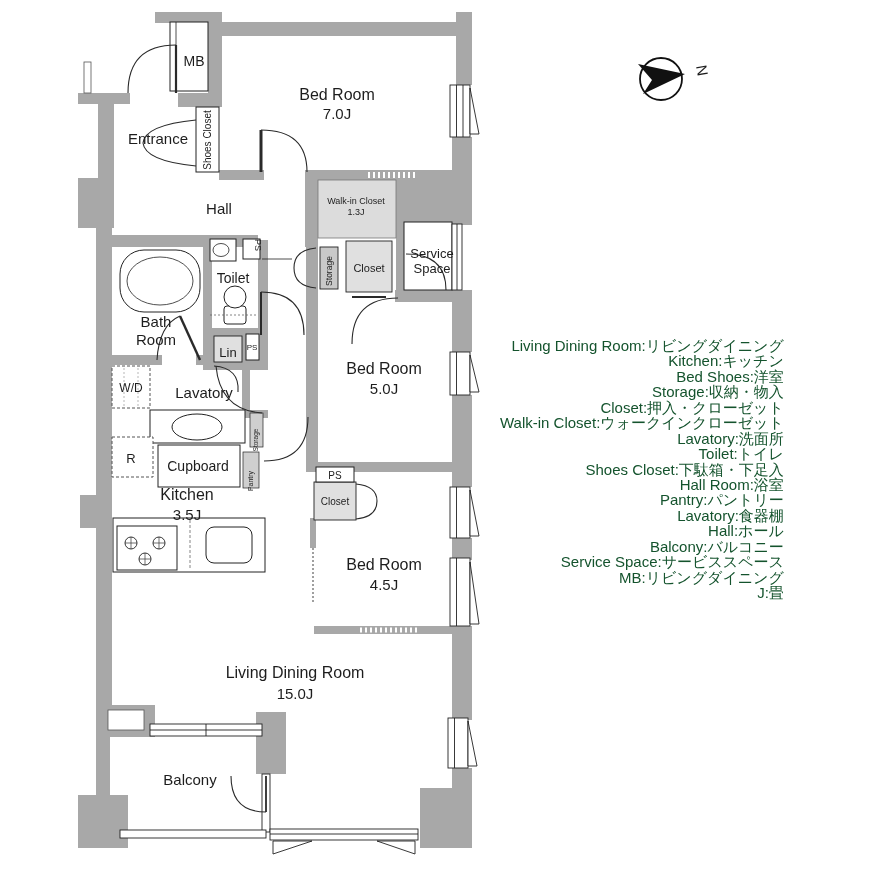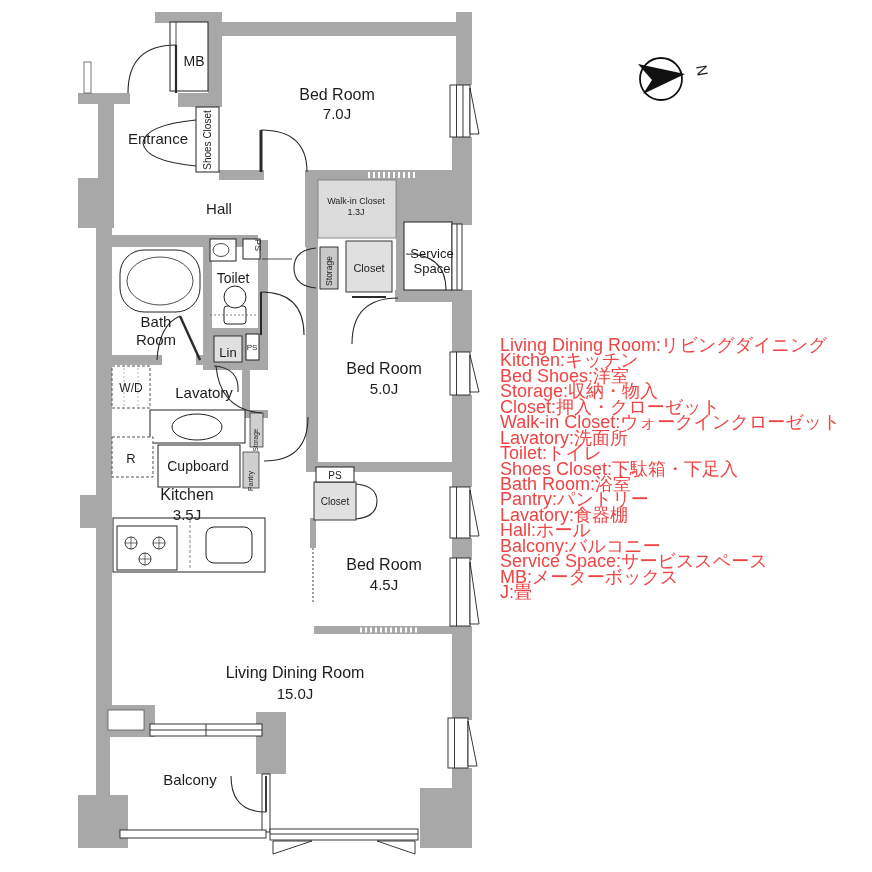--- a/index.html
+++ b/index.html
@@ -1,20 +1,20 @@
 <!DOCTYPE html>
 <html><head>
 <meta charset="utf-8">
 <style>
   html,body{margin:0;padding:0;background:#ffffff;}
   #stage{position:relative;width:872px;height:872px;background:#fff;overflow:hidden;
          font-family:"Liberation Sans",sans-serif;}
   #plan{position:absolute;left:0;top:0;}
-  #legend{position:absolute;left:500px;top:338px;font-size:18px;line-height:15.45px;
-          color:#ef4444;white-space:nowrap;}
+  #legend{position:absolute;left:500px;top:338px;font-size:15px;line-height:15.45px;
+          color:#14532d;white-space:nowrap;text-align:right;}
   #legend div{height:15.45px;}
   svg text{fill:#1d1d1d;font-family:"Liberation Sans",sans-serif;}
   .rlabel{font-size:16px;}
   .rsize{font-size:15px;}
   .mlabel{font-size:14px;}
   .slabel{font-size:11px;}
 </style>
 </head>
 <body>
 
@@ -219,22 +219,22 @@
 <div id="legend">
   <div>Living Dining Room:リビングダイニング</div>
   <div>Kitchen:キッチン</div>
   <div>Bed Shoes:洋室</div>
   <div>Storage:収納・物入</div>
   <div>Closet:押入・クローゼット</div>
   <div>Walk-in Closet:ウォークインクローゼット</div>
   <div>Lavatory:洗面所</div>
   <div>Toilet:トイレ</div>
   <div>Shoes Closet:下駄箱・下足入</div>
-  <div>Bath Room:浴室</div>
+  <div>Hall Room:浴室</div>
   <div>Pantry:パントリー</div>
   <div>Lavatory:食器棚</div>
   <div>Hall:ホール</div>
   <div>Balcony:バルコニー</div>
   <div>Service Space:サービススペース</div>
-  <div>MB:メーターボックス</div>
+  <div>MB:リビングダイニング</div>
   <div>J:畳</div>
 </div>
 </div>
 
 </body></html>

